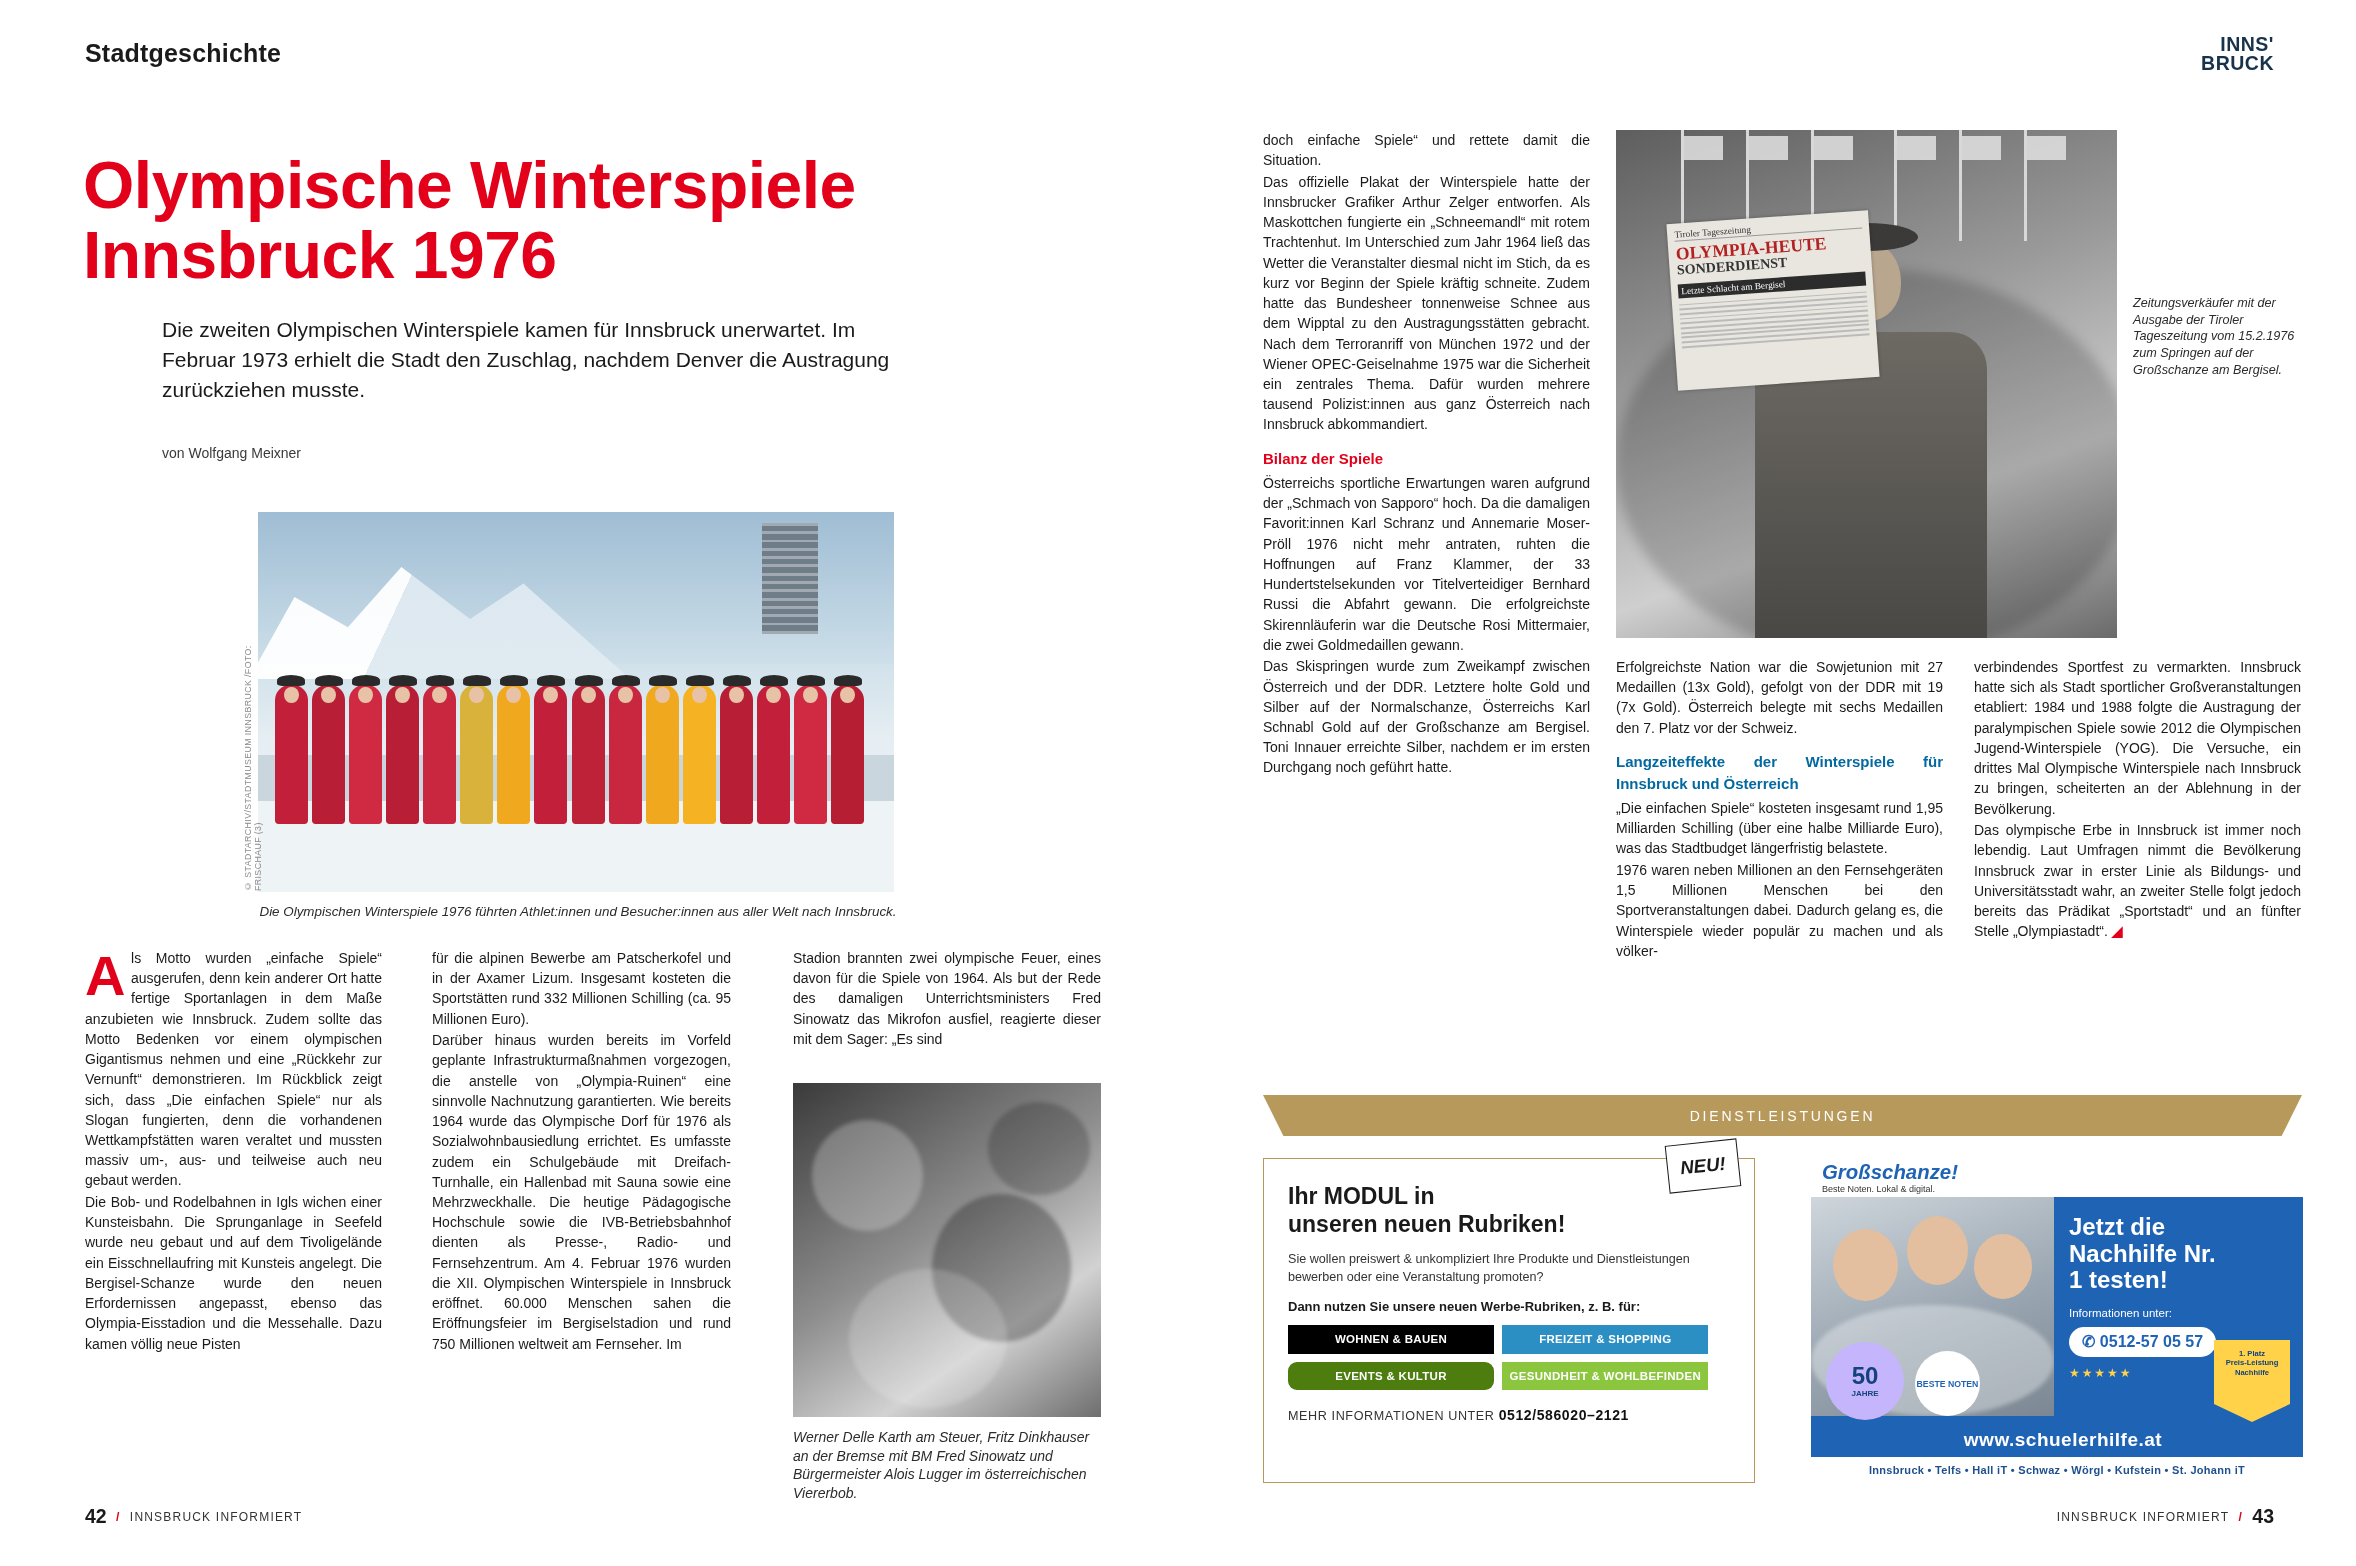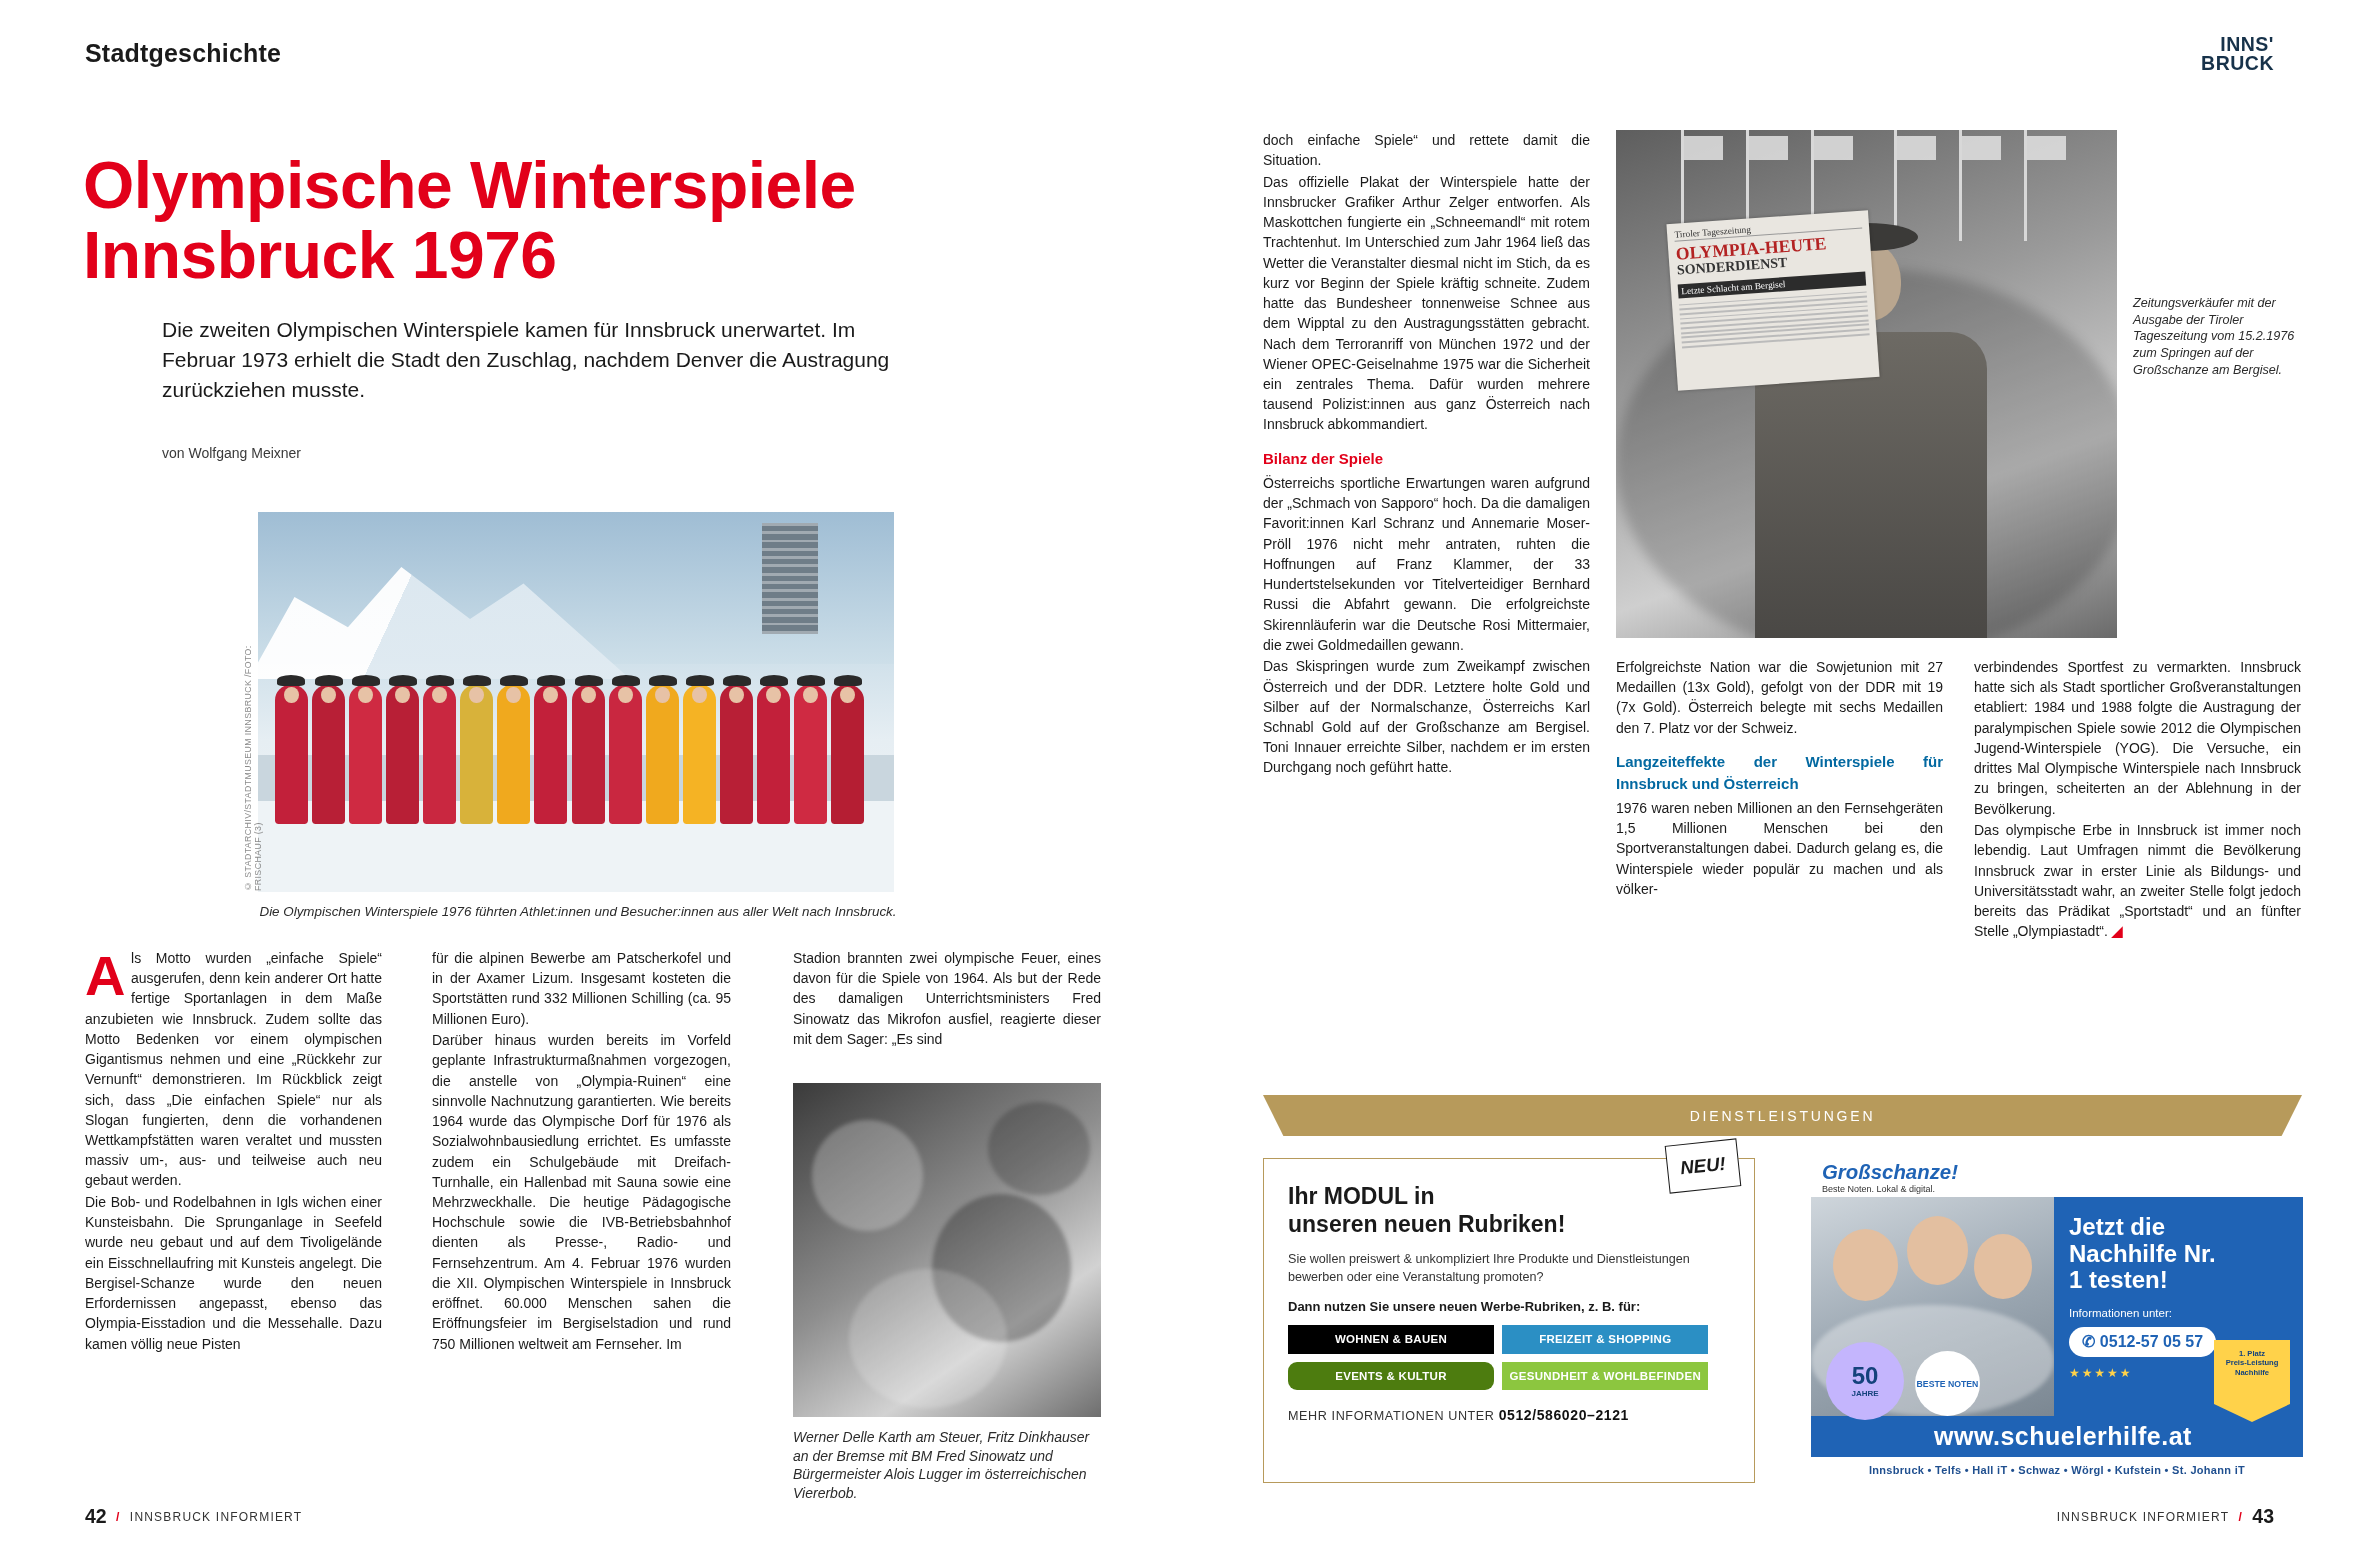--- a/index.html
+++ b/index.html
@@ -267,21 +267,21 @@
   .sh-right { position:absolute; right:0; top:39px; width:249px; height:219px; color:#fff; padding: 16.7px 15px; }
   .sh-right h4 { margin:0; font-size: 24px; line-height:1.12; font-weight:bold; }
   .sh-info { font-size: 11.5px; margin-top: 13px; }
   .sh-phone {
     margin-top: 7.4px; background:#fff; color:#1f63b5; font-weight:bold;
     font-size: 16px; border-radius: 16.7px; padding: 5.6px 13px; display:inline-block;
   }
   .sh-stars { color:#ffd24a; font-size: 12px; margin-top: 9.3px; letter-spacing:1.9px; }
   .sh-url {
     position:absolute; left:0; bottom: 32px; width:100%; text-align:center;
-    color:#fff; font-weight:bold; font-size: 25px; letter-spacing:0.5px;padding-left:12px;
+    color:#fff; font-weight:bold; font-size: 19px; letter-spacing:0.5px;padding-left:12px;
   }
   .sh-cities {
     position:absolute; left:0; bottom:0; width:100%; height: 26px; background:#fff;
     display:flex; align-items:center; justify-content:center;
     font-size: 11px; font-weight:bold; color:#1f4f8f; letter-spacing:0.3px;
   }
   .badge-50 {
     position:absolute; left: 15px; bottom: 63px; width: 78px; height: 78px;
     border-radius:50%; background:#c4b5fd; color:#14427c;
     display:flex; flex-direction:column; align-items:center; justify-content:center;
@@ -468,20 +468,21 @@
           <i></i>
           <i></i>
       </div>
     </div>
   </div>
   <div class="cap-bw2">Zeitungsverkäufer mit der Ausgabe der Tiroler Tageszeitung vom 15.2.1976 zum Springen auf der Großschanze am Bergisel.</div>
 
   <div class="col" id="colR2">
     <p>Erfolgreichste Nation war die Sowjetunion mit 27 Medaillen (13x Gold), gefolgt von der DDR mit 19 (7x Gold). Österreich belegte mit sechs Medaillen den 7. Platz vor der Schweiz.</p>
     <p class="sub">Langzeiteffekte der Winterspiele für Innsbruck und Österreich</p>
+    <p>„Die einfachen Spiele“ kosteten insgesamt rund 1,95 Milliarden Schilling (über eine halbe Milliarde Euro), was das Stadtbudget längerfristig belastete.</p>
     <p>1976 waren neben Millionen an den Fernsehgeräten 1,5 Millionen Menschen bei den Sportveranstaltungen dabei. Dadurch gelang es, die Winterspiele wieder populär zu machen und als völker-</p>
   </div>
 
   <div class="col" id="colR3">
     <p>verbindendes Sportfest zu vermarkten. Innsbruck hatte sich als Stadt sportlicher Großveranstaltungen etabliert: 1984 und 1988 folgte die Austragung der paralympischen Spiele sowie 2012 die Olympischen Jugend-Winterspiele (YOG). Die Versuche, ein drittes Mal Olympische Winterspiele nach Innsbruck zu bringen, scheiterten an der Ablehnung in der Bevölkerung.</p>
     <p><span>Das olympische Erbe in Innsbruck ist immer noch lebendig. Laut Umfragen nimmt die Bevölkerung Innsbruck zwar in erster Linie als Bildungs- und Universitätsstadt wahr, an zweiter Stelle folgt jedoch bereits das Prädikat „Sportstadt“ und an fünfter Stelle „Olympiastadt“.</span> <span class="end-mark">◢</span></p>
   </div>
 
   <div class="svc-banner">
     <span>DIENSTLEISTUNGEN</span>

